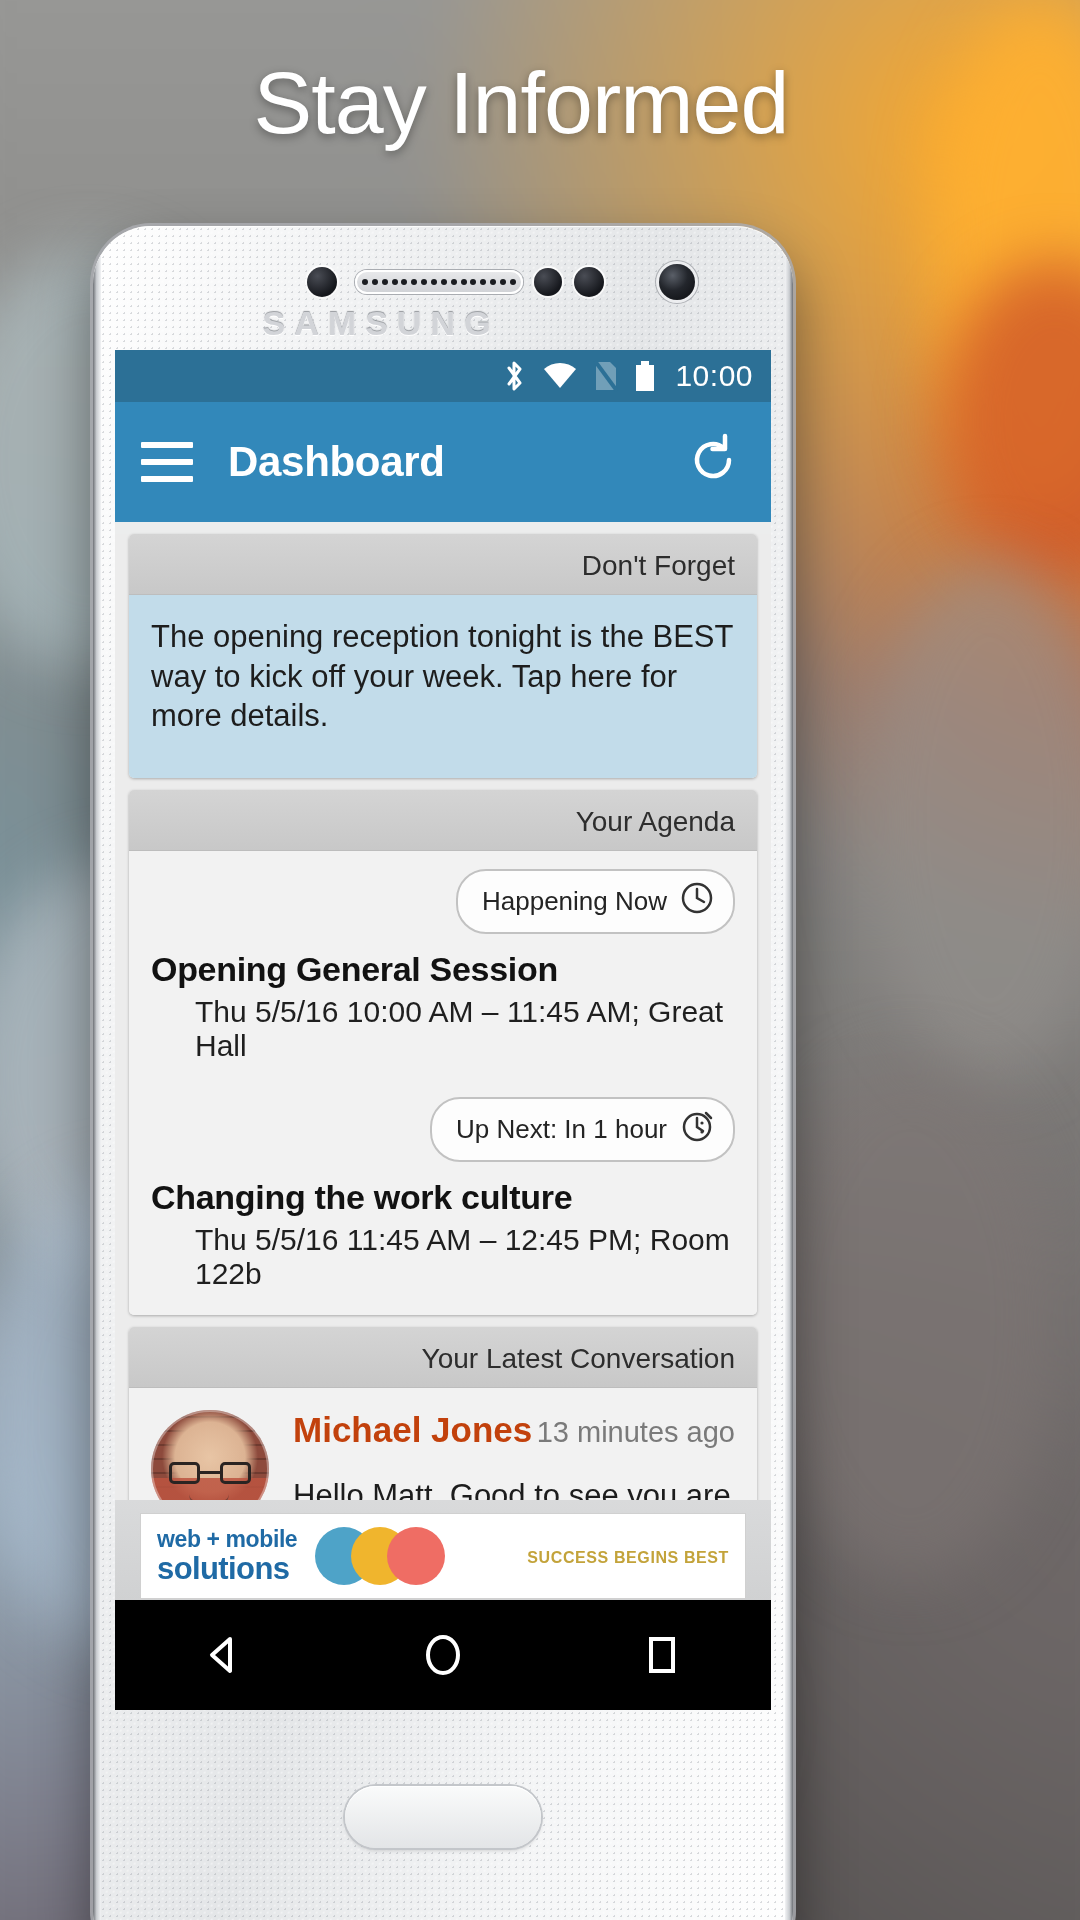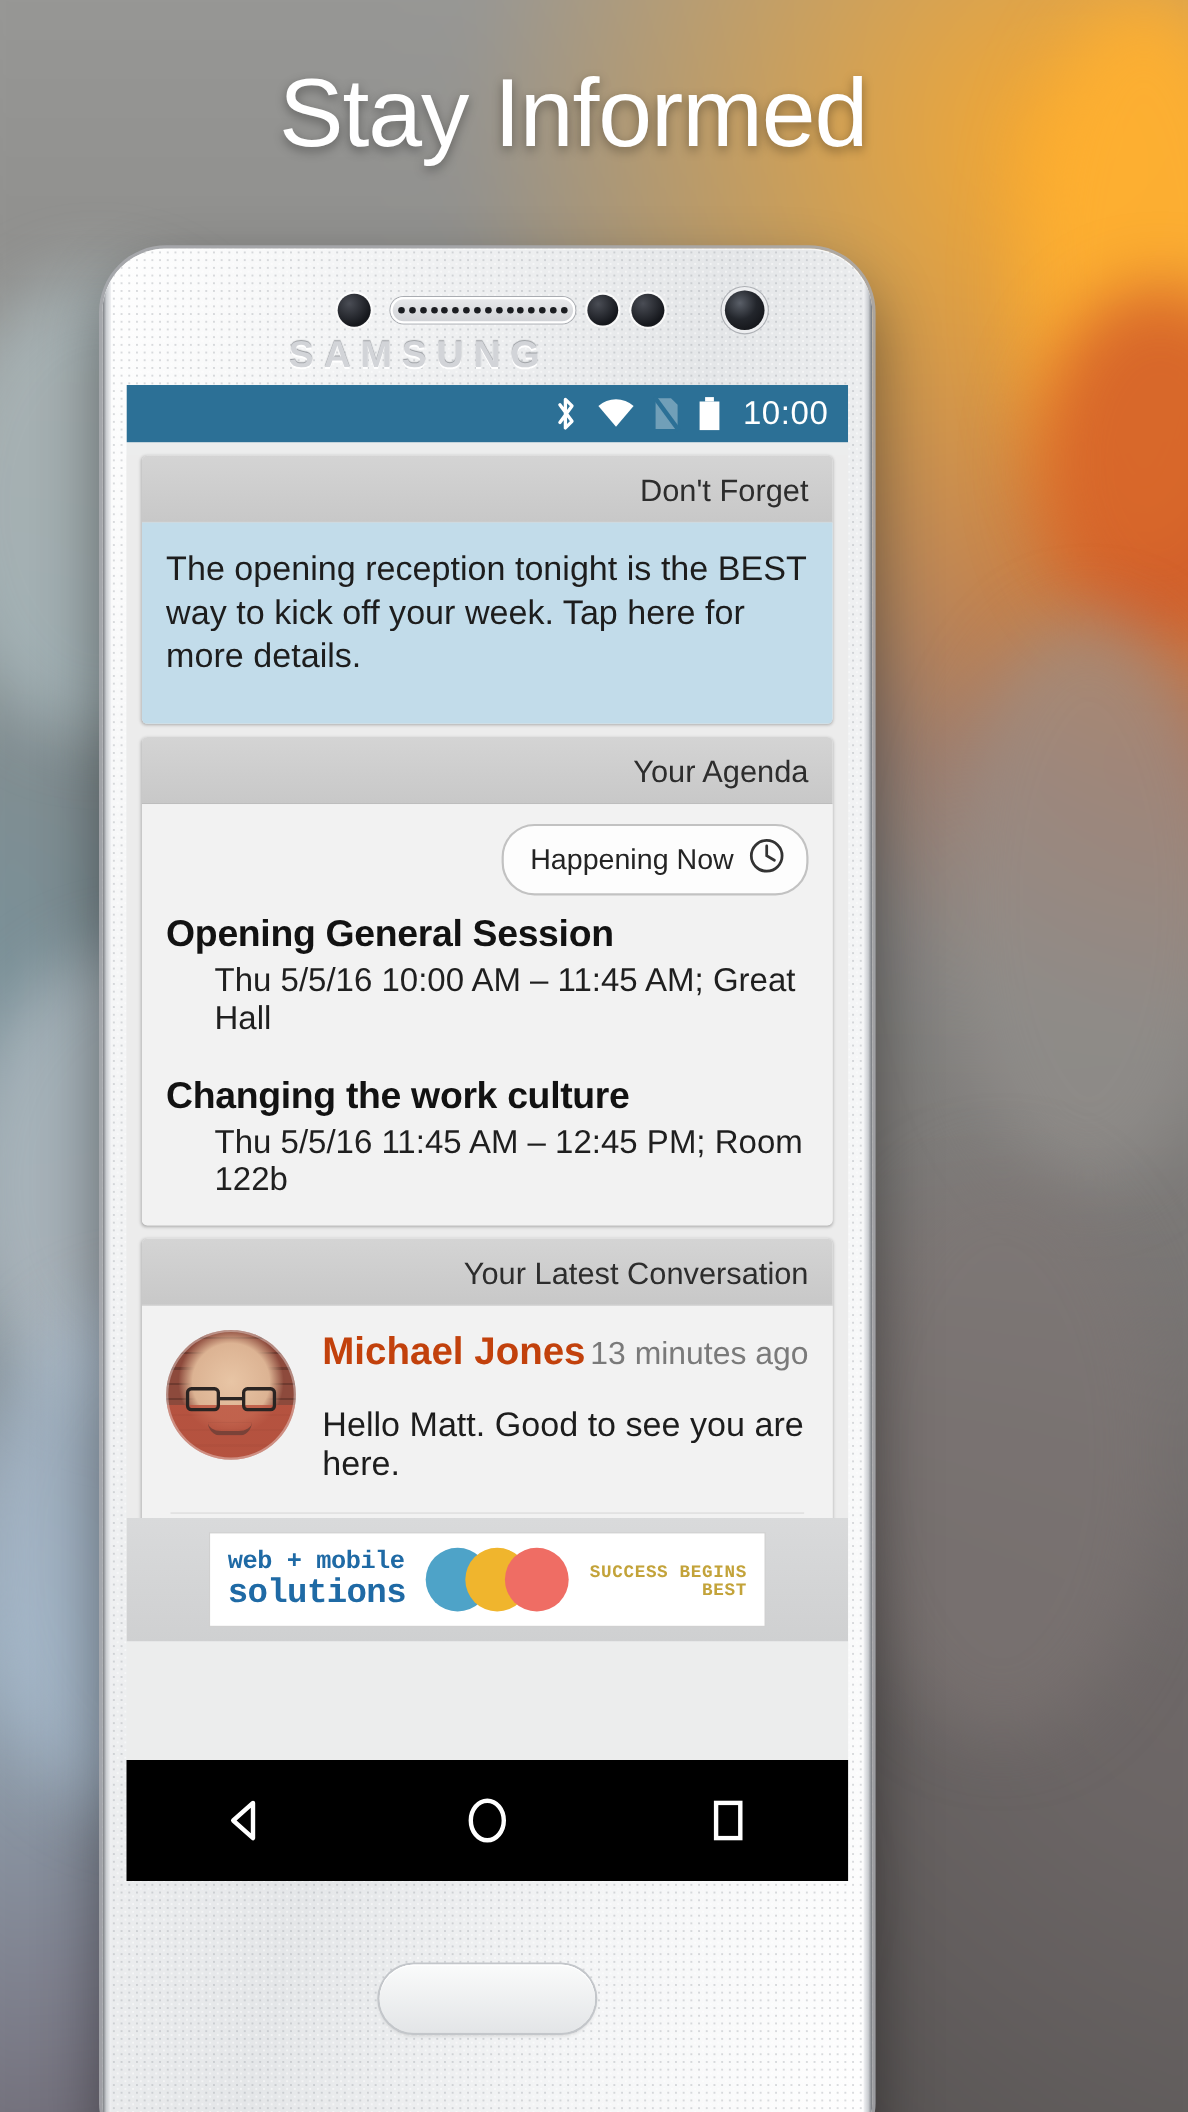--- a/index.html
+++ b/index.html
@@ -224,24 +224,23 @@
   }
   #convo-count{ font-size:33px; color:#1b1b1b; }
 
   
   #banner{
     position:absolute; left:0; bottom:0; width:656px; height:112px;
     background:linear-gradient(180deg,#d9dadb,#cfd0d1);
     display:flex; align-items:center; justify-content:center;
   }
   #banner-inner{
-    width:504px; height:84px; background:#fff;
+    width:604px; height:84px; background:#fff;
     display:flex; align-items:center; padding:10px 16px; gap:10px;
     box-shadow:0 0 0 1px #d0d0d0;
-    font-family:Liberation Mono, monospace;
   }
   #banner-left{ line-height:1.0; color:#1f6aa5; }
   #banner-l1{ font-size:23px; font-weight:700; letter-spacing:-.4px;}
   #banner-l2{ font-size:31px; font-weight:700; letter-spacing:-.6px; margin-top:2px;}
   #banner-circles{ position:relative; width:132px; height:62px; flex:0 0 132px; margin-left:8px;}
   #banner-circles i{ position:absolute; top:2px; width:58px; height:58px; border-radius:50%; display:block; }
   #bc1{ left:0;  background:#4ea3c8; }
   #bc2{ left:36px; background:#f0b52d; }
   #bc3{ left:72px; background:#ef6d64; }
   #banner-right{ flex:1; text-align:right; line-height:1; }
@@ -335,20 +334,34 @@
       </span>
       <span class="si">
         <svg width="22" height="32" viewBox="0 0 22 32">
             <rect x="7" y="1" width="8" height="4" fill="#fff"></rect>
             <rect x="2" y="5" width="18" height="26" fill="#fff"></rect>
           </svg>
       </span>
       <span id="status-time">10:00</span>
     </div>
 
+    <div id="appbar">
+      <div id="menu-btn">
+        <span></span>
+          <span></span>
+          <span></span>
+      </div>
+      <div id="appbar-title">Dashboard</div>
+      <div id="refresh-btn">
+        <svg width="56" height="56" viewBox="0 0 56 56">
+          <path d="M44 28 a16 16 0 1 1 -5.2 -11.8" fill="none" stroke="#fff" stroke-width="4.5" stroke-linecap="round"></path>
+          <path d="M40 4 L40 17 L27.5 17" fill="none" stroke="#fff" stroke-width="4.5" stroke-linecap="round" stroke-linejoin="round"></path>
+        </svg>
+      </div>
+    </div>
 
     <div id="content">
 
       <div class="card" id="card-dontforget">
         <div class="card-header">Don't Forget</div>
         <div class="card-body">
           <div id="dontforget-text">The opening reception tonight is the BEST way to kick off your week. Tap here for more details.</div>
         </div>
       </div>
 
@@ -366,20 +379,34 @@
                       <path d="M18 9 L18 18 L25 22" fill="none" stroke="#333" stroke-width="2.5" stroke-linecap="round"></path>
                     </svg>
                 </span>
               </span>
             </div>
             <div class="agenda-title">Opening General Session</div>
             <div class="agenda-meta">Thu 5/5/16 10:00 AM – 11:45 AM; Great Hall</div>
           </div>
 
           <div class="agenda-item">
+            <div class="pill-row">
+              <span class="pill">
+                <span>Up Next: In 1 hour</span>
+                <span>
+                  <svg width="36" height="36" viewBox="0 0 36 36">
+                      <circle cx="18" cy="19" r="13" fill="none" stroke="#333" stroke-width="2.5"></circle>
+                      <path d="M18 10 L18 19 L24 23" fill="none" stroke="#333" stroke-width="2.5" stroke-linecap="round"></path>
+                      <path d="M27 5 L32 10" stroke="#333" stroke-width="2.5" stroke-linecap="round"></path>
+                      <circle cx="23" cy="15" r="1.6" fill="#333"></circle>
+                      <circle cx="23" cy="24" r="1.6" fill="#333"></circle>
+                    </svg>
+                </span>
+              </span>
+            </div>
             <div class="agenda-title">Changing the work culture</div>
             <div class="agenda-meta">Thu 5/5/16 11:45 AM – 12:45 PM; Room 122b</div>
           </div>
 
         </div>
       </div>
 
       <div class="card" id="card-convo">
         <div class="card-header">Your Latest Conversation</div>
         <div class="card-body">

